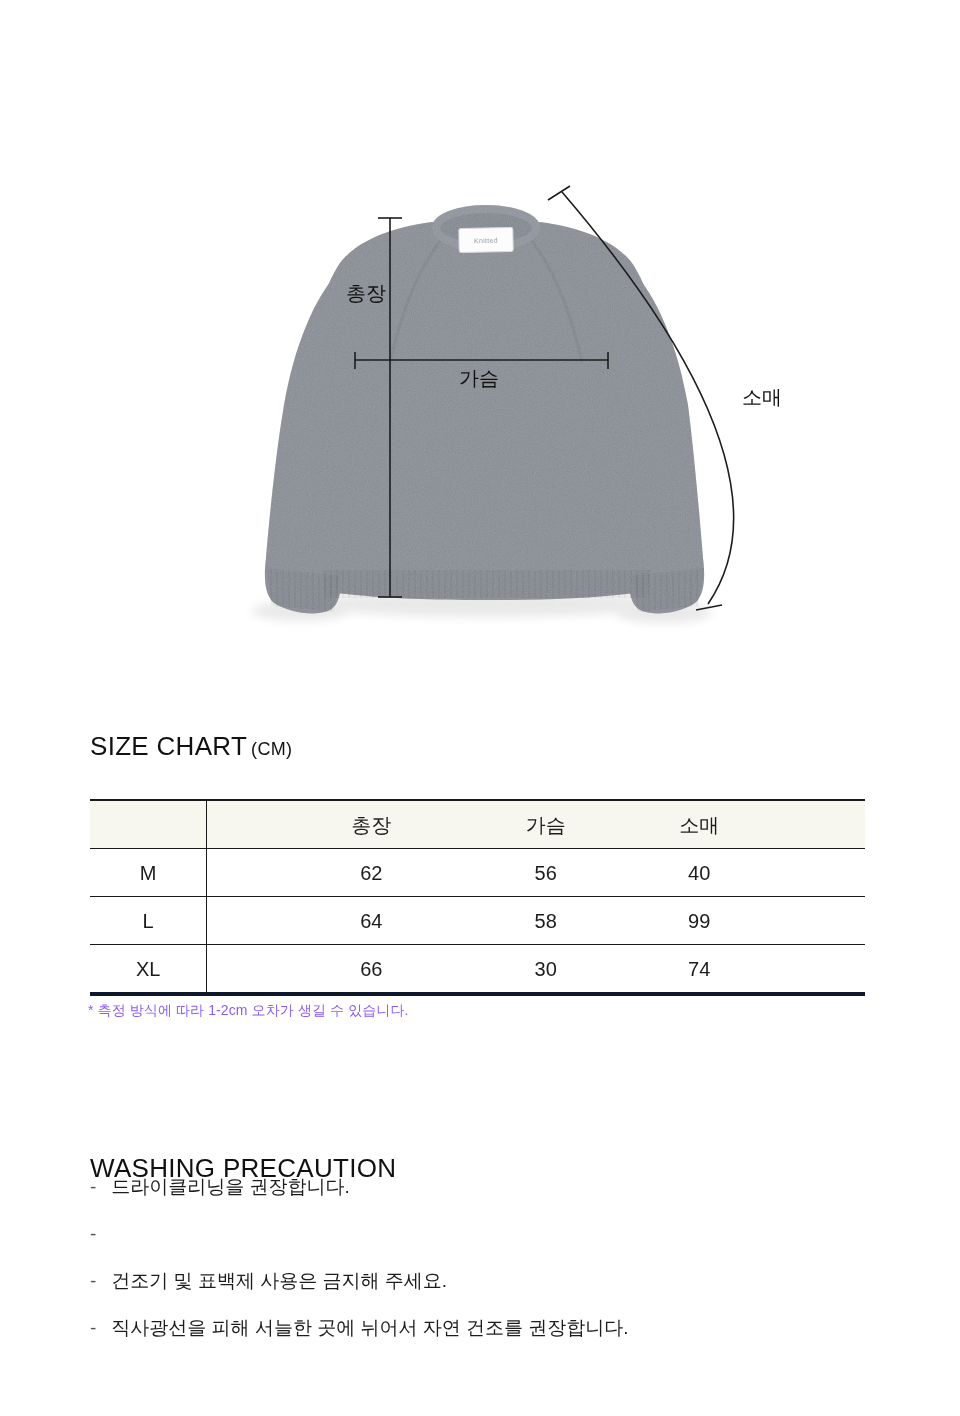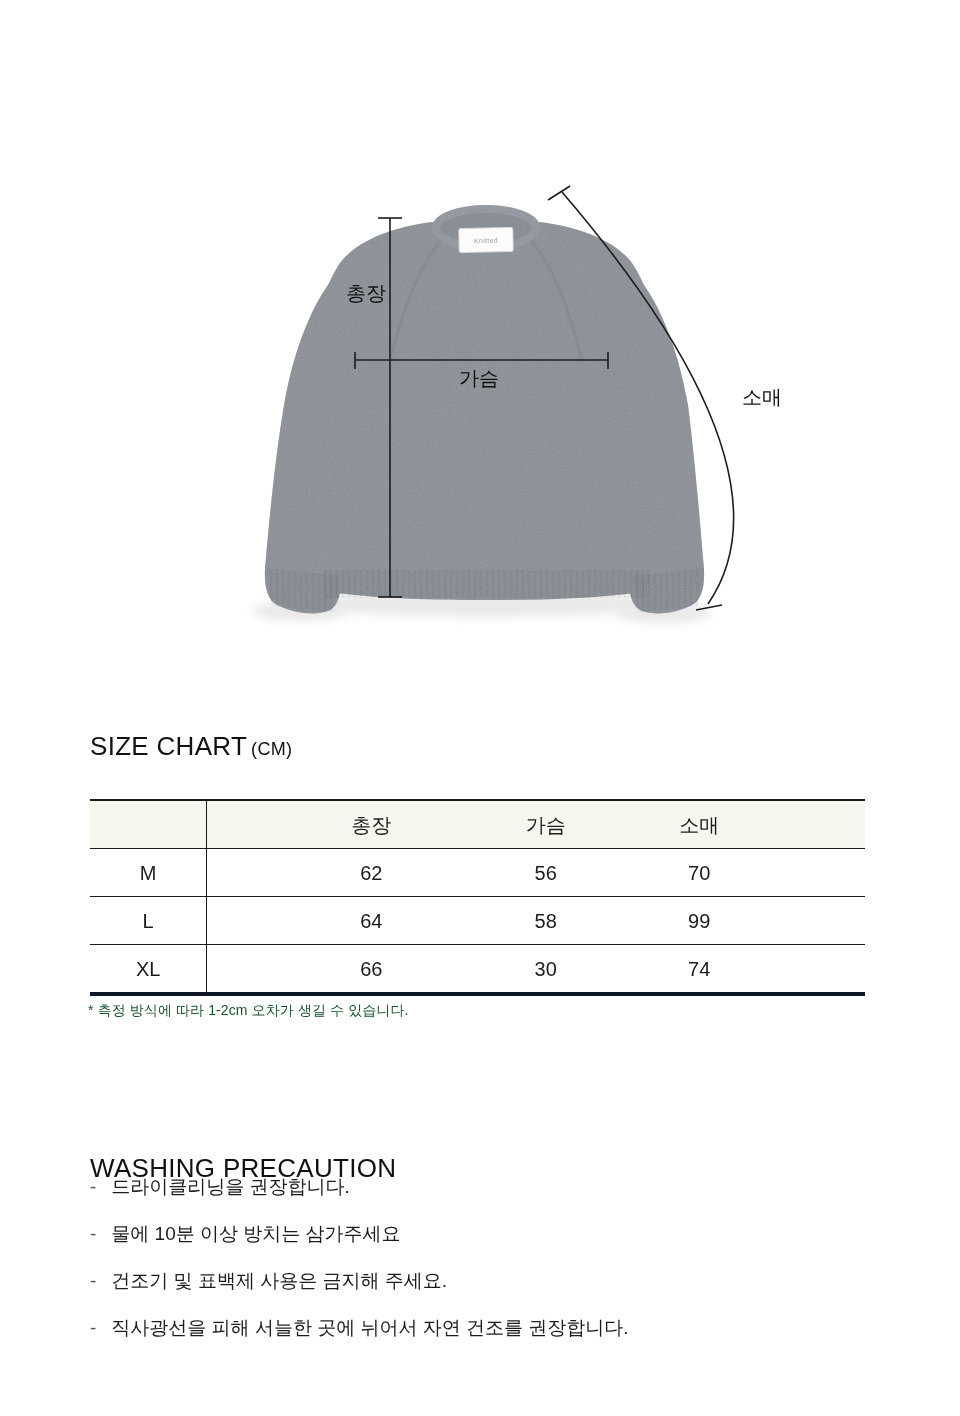--- a/index.html
+++ b/index.html
@@ -30,21 +30,21 @@
   .c{
     position:absolute;top:50%;transform:translate(-50%,-50%);
     font-size:20px;color:#1c1c1c;white-space:nowrap;
   }
   .c0{left:7.5%;}
   .c1{left:36.3%;}
   .c2{left:58.8%;}
   .c3{left:78.6%;}
   .footnote{
     position:absolute;left:88px;top:1002px;margin:0;
-    font-size:14px;color:#14532d;letter-spacing:.1px;
+    font-size:14px;color:#8b5cf6;letter-spacing:.1px;
   }
   
   .wash-list{
     position:absolute;left:90px;top:1176px;margin:0;padding:0;list-style:none;
   }
   .wash-list li{
     display:flex;align-items:flex-start;gap:15px;
     font-size:19px;line-height:21px;color:#1c1c1c;margin-bottom:26px;white-space:nowrap;
   }
   .wash-list .dash{color:#555;flex:0 0 auto;}
@@ -178,21 +178,21 @@
     <div class="vline"></div>
     <div class="trow thead">
       <span class="c c1">총장</span>
       <span class="c c2">가슴</span>
       <span class="c c3">소매</span>
     </div>
     <div class="trow">
       <span class="c c0">M</span>
       <span class="c c1">62</span>
       <span class="c c2">56</span>
-      <span class="c c3">70</span>
+      <span class="c c3">40</span>
     </div>
     <div class="trow">
       <span class="c c0">L</span>
       <span class="c c1">64</span>
       <span class="c c2">58</span>
       <span class="c c3">99</span>
     </div>
     <div class="trow">
       <span class="c c0">XL</span>
       <span class="c c1">66</span>
@@ -205,21 +205,20 @@
 
   <h2 class="section-title" id="washing-title">WASHING PRECAUTION</h2>
 
   <ul class="wash-list">
     <li>
       <span class="dash">-</span>
       <span>드라이클리닝을 권장합니다.</span>
     </li>
     <li>
       <span class="dash">-</span>
-      <span>물에 10분 이상 방치는 삼가주세요</span>
     </li>
     <li>
       <span class="dash">-</span>
       <span>건조기 및 표백제 사용은 금지해 주세요.</span>
     </li>
     <li>
       <span class="dash">-</span>
       <span>직사광선을 피해 서늘한 곳에 뉘어서 자연 건조를 권장합니다.</span>
     </li>
   </ul>

